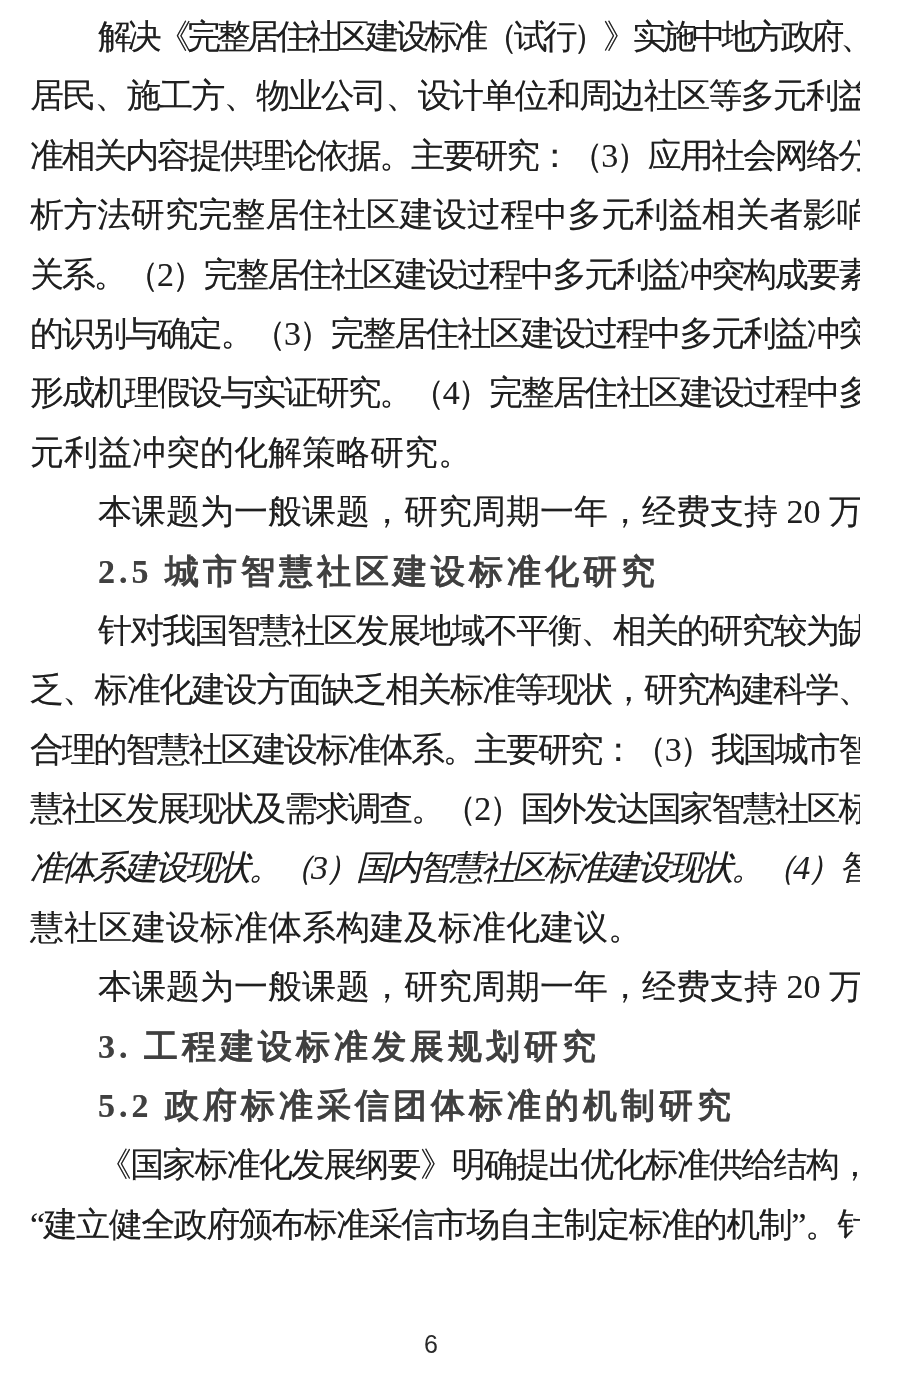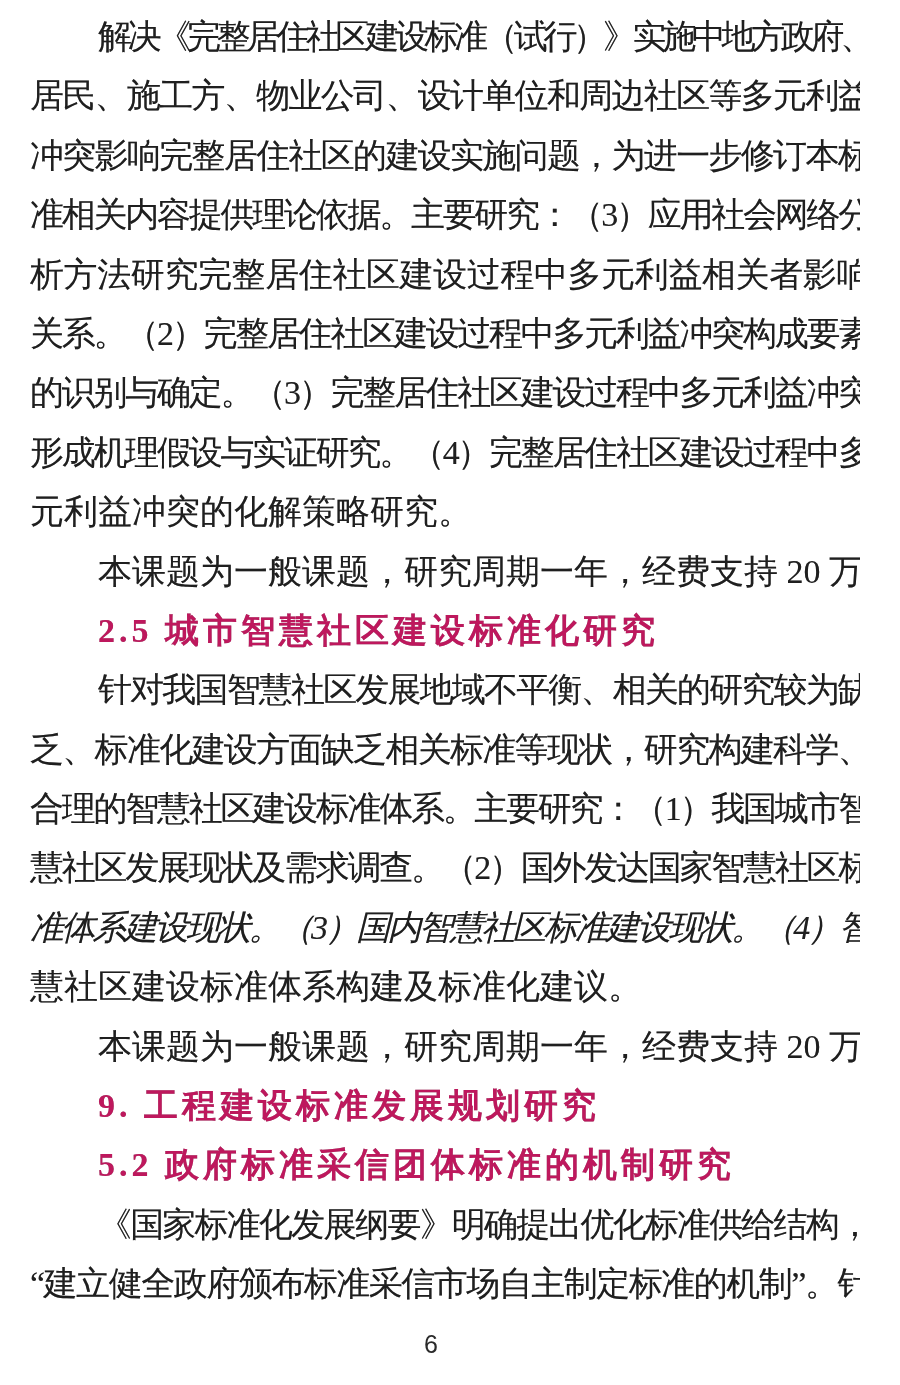--- a/index.html
+++ b/index.html
@@ -13,51 +13,50 @@
   }
   .content { position:absolute; top:7px; left:30px; width:840px; }
   .line {
     height:59.4px; line-height:59.4px;
     font-size:34px; color:#1f1f1f;
     white-space:nowrap;
     text-shadow:0 0 0.5px rgba(40,40,40,0.45);
   }
   .line.indent { padding-left:68px; }
   .line .txt { display:inline-block; white-space:pre; }
-  .line.h { font-weight:700; color:#be185d; }
+  .line.h { font-weight:700; color:#404040; }
   .line.h .txt { letter-spacing:4px; }
   .footer {
     position:absolute; top:1330px; left:0; width:862px;
     text-align:center;
     font-size:25px; color:#2a2a2a;
     font-family:"Liberation Sans","DejaVu Sans",sans-serif;
   }
 </style>
 </head>
 <body>
 
 <div class="page">
   <div class="content" id="doc-content">
       <div class="line indent"><span class="txt" style="letter-spacing: -4.30769px;">解决《完整居住社区建设标准（试行）》实施中地方政府、</span></div>
       <div class="line"><span class="txt" style="letter-spacing: -1.69231px;">居民、施工方、物业公司、设计单位和周边社区等多元利益</span></div>
-      <div class="line"><span class="txt" style="letter-spacing: -1.69231px;">冲突影响完整居住社区的建设实施问题，为进一步修订本标</span></div>
       <div class="line"><span class="txt" style="letter-spacing: -2.25926px;">准相关内容提供理论依据。主要研究：（3）应用社会网络分</span></div>
       <div class="line"><span class="txt" style="letter-spacing: -0.4px;">析方法研究完整居住社区建设过程中多元利益相关者影响</span></div>
       <div class="line"><span class="txt" style="letter-spacing: -2.25926px;">关系。（2）完整居住社区建设过程中多元利益冲突构成要素</span></div>
       <div class="line"><span class="txt" style="letter-spacing: -2.25926px;">的识别与确定。（3）完整居住社区建设过程中多元利益冲突</span></div>
       <div class="line"><span class="txt" style="letter-spacing: -2.25926px;">形成机理假设与实证研究。（4）完整居住社区建设过程中多</span></div>
       <div class="line"><span class="txt">元利益冲突的化解策略研究。</span></div>
       <div class="line indent"><span class="txt">本课题为一般课题，研究周期一年，经费支持 20 万元。</span></div>
       <div class="line h indent"><span class="txt">2.5 城市智慧社区建设标准化研究</span></div>
       <div class="line indent"><span class="txt" style="letter-spacing: -1.83333px;">针对我国智慧社区发展地域不平衡、相关的研究较为缺</span></div>
       <div class="line"><span class="txt" style="letter-spacing: -1.69231px;">乏、标准化建设方面缺乏相关标准等现状，研究构建科学、</span></div>
-      <div class="line"><span class="txt" style="letter-spacing: -2.25926px;">合理的智慧社区建设标准体系。主要研究：（1）我国城市智</span></div>
+      <div class="line"><span class="txt" style="letter-spacing: -2.25926px;">合理的智慧社区建设标准体系。主要研究：（3）我国城市智</span></div>
       <div class="line"><span class="txt" style="letter-spacing: -2.25926px;">慧社区发展现状及需求调查。（2）国外发达国家智慧社区标</span></div>
       <div class="line"><span class="txt" style="letter-spacing: -2.78571px; font-style: italic;">准体系建设现状。（3）国内智慧社区标准建设现状。（4）智</span></div>
       <div class="line"><span class="txt">慧社区建设标准体系构建及标准化建议。</span></div>
       <div class="line indent"><span class="txt">本课题为一般课题，研究周期一年，经费支持 20 万元。</span></div>
-      <div class="line h indent"><span class="txt">9. 工程建设标准发展规划研究</span></div>
+      <div class="line h indent"><span class="txt">3. 工程建设标准发展规划研究</span></div>
       <div class="line h indent"><span class="txt">5.2 政府标准采信团体标准的机制研究</span></div>
       <div class="line indent"><span class="txt" style="letter-spacing: -1.83333px;">《国家标准化发展纲要》明确提出优化标准供给结构，</span></div>
       <div class="line"><span class="txt" style="letter-spacing: -1.48843px;">“建立健全政府颁布标准采信市场自主制定标准的机制”。针</span></div>
     </div>
   <div class="footer">6</div>
 </div>
 
 </body></html>

